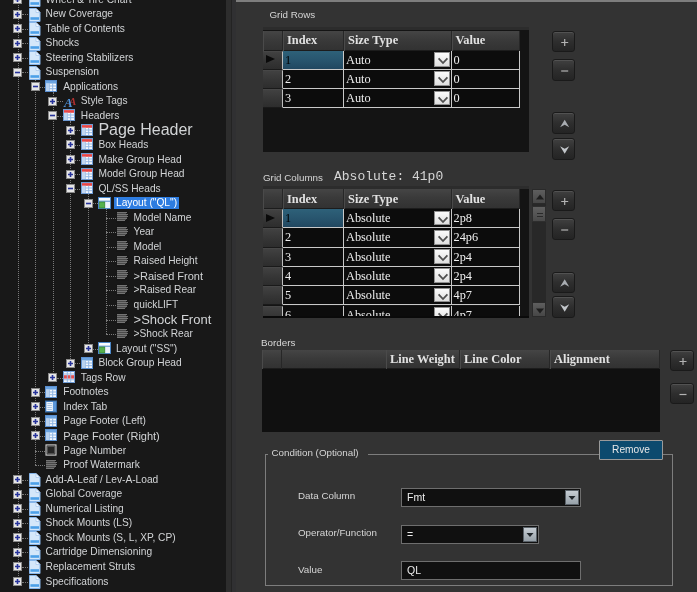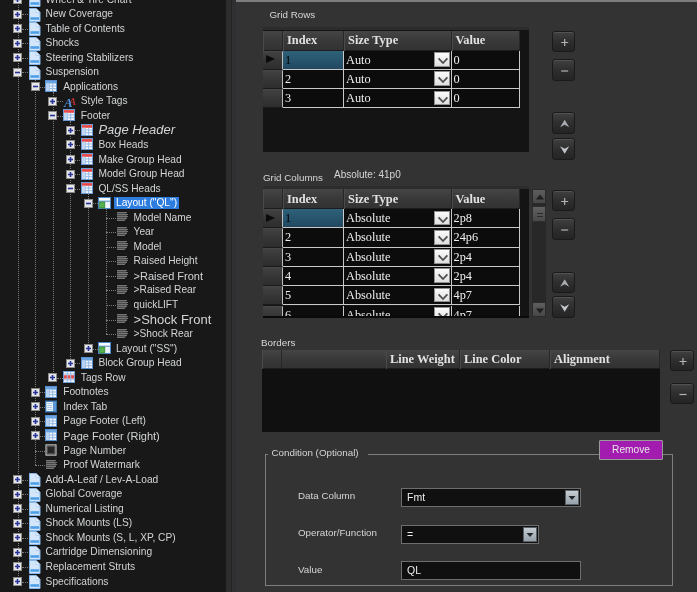--- a/index.html
+++ b/index.html
@@ -106,33 +106,33 @@
       <div style="position:absolute;left:48.3px;top:111.4px;width:9px;height:9px;line-height:0;"><svg width="9" height="9" viewBox="0 0 9 9">
           <rect x="0.5" y="0.5" width="8" height="8" fill="#e6e6e6" stroke="#8a8a8a"></rect>
           <path d="M2 4.5 h5" stroke="#27339b" stroke-width="1.6"></path>
         </svg></div>
       <div style="position:absolute;left:63.0px;top:109.4px;width:14px;height:14px;line-height:0;"><svg width="12" height="12" viewBox="0 0 12 12">
           <rect x="0.5" y="0.5" width="11" height="11" fill="#f6f9fd" stroke="#6f9bd4"></rect>
           <rect x="1" y="1.1" width="10" height="2.7" fill="#e84545"></rect>
           <path d="M1 6 h10 M1 8.7 h10 M4.3 3.8 v7.2 M7.7 3.8 v7.2" stroke="#95b9e6" stroke-width="1" fill="none"></path>
           <rect x="1" y="3.8" width="3.3" height="7.2" fill="#c3d7f0"></rect>
         </svg></div>
-      <div style="position:absolute;left:80.8px;top:108.9px;height:14px;line-height:14px;color:#d2d4d6;font-size:10.2px;white-space:nowrap;">Footer</div>
+      <div style="position:absolute;left:80.8px;top:108.9px;height:14px;line-height:14px;color:#d2d4d6;font-size:10.2px;white-space:nowrap;">Headers</div>
       <div style="position:absolute;left:74.4px;top:130.4px;width:6.0px;height:1px;border-top:1px dotted #7a7a7a;"></div>
       <div style="position:absolute;left:65.9px;top:125.9px;width:9px;height:9px;line-height:0;"><svg width="9" height="9" viewBox="0 0 9 9">
           <rect x="0.5" y="0.5" width="8" height="8" fill="#e6e6e6" stroke="#8a8a8a"></rect>
           <path d="M2 4.5 h5 M4.5 2 v5" stroke="#27339b" stroke-width="1.6"></path>
         </svg></div>
       <div style="position:absolute;left:80.6px;top:123.9px;width:14px;height:14px;line-height:0;"><svg width="12" height="12" viewBox="0 0 12 12">
           <rect x="0.5" y="0.5" width="11" height="11" fill="#f6f9fd" stroke="#6f9bd4"></rect>
           <rect x="1" y="1.1" width="10" height="2.7" fill="#e84545"></rect>
           <path d="M1 6 h10 M1 8.7 h10 M4.3 3.8 v7.2 M7.7 3.8 v7.2" stroke="#95b9e6" stroke-width="1" fill="none"></path>
           <rect x="1" y="3.8" width="3.3" height="7.2" fill="#c3d7f0"></rect>
         </svg></div>
-      <div style="position:absolute;left:98.4px;top:123.4px;height:14px;line-height:14px;color:#d2d4d6;font-size:13px;white-space:nowrap;font-style:italic;">Page Header</div>
+      <div style="position:absolute;left:98.4px;top:123.4px;height:14px;line-height:14px;color:#d2d4d6;font-size:16px;white-space:nowrap;">Page Header</div>
       <div style="position:absolute;left:74.4px;top:144.9px;width:6.0px;height:1px;border-top:1px dotted #7a7a7a;"></div>
       <div style="position:absolute;left:65.9px;top:140.4px;width:9px;height:9px;line-height:0;"><svg width="9" height="9" viewBox="0 0 9 9">
           <rect x="0.5" y="0.5" width="8" height="8" fill="#e6e6e6" stroke="#8a8a8a"></rect>
           <path d="M2 4.5 h5 M4.5 2 v5" stroke="#27339b" stroke-width="1.6"></path>
         </svg></div>
       <div style="position:absolute;left:80.6px;top:138.4px;width:14px;height:14px;line-height:0;"><svg width="12" height="12" viewBox="0 0 12 12">
           <rect x="0.5" y="0.5" width="11" height="11" fill="#f6f9fd" stroke="#6f9bd4"></rect>
           <rect x="1" y="1.1" width="10" height="2.7" fill="#e84545"></rect>
           <path d="M1 6 h10 M1 8.7 h10 M4.3 3.8 v7.2 M7.7 3.8 v7.2" stroke="#95b9e6" stroke-width="1" fill="none"></path>
           <rect x="1" y="3.8" width="3.3" height="7.2" fill="#c3d7f0"></rect>
@@ -474,21 +474,21 @@
     <div style="position:absolute;left:552px;top:59px;width:23.3px;height:22px;box-sizing:border-box;border:1px solid #1a1a1a;border-radius:3px;background:linear-gradient(180deg,#404040 0%,#2e2e2e 50%,#242424 100%);box-shadow:inset 0 1px 0 #525252;line-height:0;text-align:center;"><svg width="23" height="22">
         <path d="M8.2 11.0 h7" stroke="#b3b3b3" stroke-width="1.2"></path>
       </svg></div>
     <div style="position:absolute;left:552px;top:112px;width:23.3px;height:21.5px;box-sizing:border-box;border:1px solid #1a1a1a;border-radius:3px;background:linear-gradient(180deg,#404040 0%,#2e2e2e 50%,#242424 100%);box-shadow:inset 0 1px 0 #525252;line-height:0;text-align:center;"><svg width="23" height="21">
         <path d="M7.1 14.3 L11.7 6.8 L16.2 14.3 L11.7 11.7 Z" fill="#a9adb2"></path>
       </svg></div>
     <div style="position:absolute;left:552px;top:138px;width:23.3px;height:21.5px;box-sizing:border-box;border:1px solid #1a1a1a;border-radius:3px;background:linear-gradient(180deg,#404040 0%,#2e2e2e 50%,#242424 100%);box-shadow:inset 0 1px 0 #525252;line-height:0;text-align:center;"><svg width="23" height="21">
         <path d="M7.1 7.2 L11.7 14.8 L16.2 7.2 L11.7 9.8 Z" fill="#c2c6ca"></path>
       </svg></div>
     <div style="position:absolute;left:263px;top:172px;font-size:9.8px;color:#d6d6d6;white-space:nowrap;">Grid Columns</div>
-    <div style="position:absolute;left:334px;top:168.5px;font-size:10px;color:#d6d6d6;white-space:nowrap;">Absolute: 41p0</div>
+    <div style="position:absolute;left:334px;top:168.5px;font-size:13px;color:#d6d6d6;white-space:nowrap;font-family:Liberation Mono, monospace;">Absolute: 41p0</div>
     <div style="position:absolute;left:263px;top:186px;width:266px;height:3px;background:#2c2c2c;"></div>
     <div style="position:absolute;left:263px;top:189px;width:266px;height:128px;background:#141414;overflow:hidden;"></div>
     <div style="position:absolute;left:263px;top:189px;width:257.0px;height:20px;background:linear-gradient(180deg,#454545 0%,#3a3a3a 45%,#323232 100%);border-bottom:1px solid #1c1c1c;box-sizing:border-box;"></div>
     <div style="position:absolute;left:263px;top:189px;width:20px;height:20px;box-sizing:border-box;border-right:1px solid #272727;border-left:1px solid #4a4a4a;font-family:'Liberation Serif',serif;font-weight:bold;font-size:12.4px;color:#e2e2e2;line-height:20px;padding-left:3px;overflow:hidden;white-space:nowrap;"></div>
     <div style="position:absolute;left:283px;top:189px;width:61px;height:20px;box-sizing:border-box;border-right:1px solid #272727;border-left:1px solid #4a4a4a;font-family:'Liberation Serif',serif;font-weight:bold;font-size:12.4px;color:#e2e2e2;line-height:20px;padding-left:3px;overflow:hidden;white-space:nowrap;">Index</div>
     <div style="position:absolute;left:344px;top:189px;width:107.5px;height:20px;box-sizing:border-box;border-right:1px solid #272727;border-left:1px solid #4a4a4a;font-family:'Liberation Serif',serif;font-weight:bold;font-size:12.4px;color:#e2e2e2;line-height:20px;padding-left:3px;overflow:hidden;white-space:nowrap;">Size Type</div>
     <div style="position:absolute;left:451.5px;top:189px;width:68.5px;height:20px;box-sizing:border-box;border-right:1px solid #272727;border-left:1px solid #4a4a4a;font-family:'Liberation Serif',serif;font-weight:bold;font-size:12.4px;color:#e2e2e2;line-height:20px;padding-left:3px;overflow:hidden;white-space:nowrap;">Value</div>
     <div style="position:absolute;left:263px;top:209.0px;width:20px;height:19.3px;background:linear-gradient(180deg,#414141 0%,#353535 55%,#2d2d2d 100%);box-sizing:border-box;border-right:1px solid #bdbdbd;border-bottom:1px solid #1a1a1a;border-top:1px solid #474747;"></div>
     <div style="position:absolute;left:265.5px;top:213.85px;width:0;height:0;border-left:9px solid #0a0a0a;border-top:4.8px solid transparent;border-bottom:4.8px solid transparent;"></div>
     <div style="position:absolute;left:283px;top:209.0px;width:61px;height:19.3px;box-sizing:border-box;background:linear-gradient(180deg,#2e6179 0%,#27536c 60%,#214760 100%);border-right:1px solid #c9c9c9;border-bottom:1px solid #c9c9c9;font-family:'Liberation Serif',serif;font-size:12.3px;color:#000;line-height:18.3px;padding-left:2px;overflow:hidden;">1</div>
@@ -568,21 +568,21 @@
     <div style="position:absolute;left:550px;top:350px;width:110px;height:18.5px;box-sizing:border-box;border-right:1px solid #272727;border-left:1px solid #4a4a4a;font-family:'Liberation Serif',serif;font-weight:bold;font-size:12.4px;color:#e2e2e2;line-height:18.5px;padding-left:3px;overflow:hidden;white-space:nowrap;">Alignment</div>
     <div style="position:absolute;left:669.5px;top:350px;width:24px;height:21px;box-sizing:border-box;border:1px solid #1a1a1a;border-radius:3px;background:linear-gradient(180deg,#404040 0%,#2e2e2e 50%,#242424 100%);box-shadow:inset 0 1px 0 #525252;line-height:0;text-align:center;"><svg width="24" height="21">
         <path d="M8.5 10.5 h7 M12.0 7.0 v7" stroke="#b3b3b3" stroke-width="1.2"></path>
       </svg></div>
     <div style="position:absolute;left:669.5px;top:383px;width:24px;height:21px;box-sizing:border-box;border:1px solid #1a1a1a;border-radius:3px;background:linear-gradient(180deg,#404040 0%,#2e2e2e 50%,#242424 100%);box-shadow:inset 0 1px 0 #525252;line-height:0;text-align:center;"><svg width="24" height="21">
         <path d="M8.5 10.5 h7" stroke="#b3b3b3" stroke-width="1.2"></path>
       </svg></div>
     <div style="position:absolute;left:264.5px;top:453.5px;width:408.5px;height:132px;box-sizing:border-box;border:1px solid #7d7d7d;"></div>
     <div style="position:absolute;left:268px;top:447px;width:100px;height:12px;background:#333333;"></div>
     <div style="position:absolute;left:271.5px;top:447px;font-size:9.8px;color:#d6d6d6;white-space:nowrap;">Condition (Optional)</div>
-    <div style="position:absolute;left:599px;top:440px;width:64px;height:20px;box-sizing:border-box;border:1px solid #9a9a9a;background:#a21caf;border-radius:1px;font-size:10.2px;color:#e8e8e8;text-align:center;line-height:18px;">Remove</div>
+    <div style="position:absolute;left:599px;top:440px;width:64px;height:20px;box-sizing:border-box;border:1px solid #9a9a9a;background:#0c4a6e;border-radius:1px;font-size:10.2px;color:#e8e8e8;text-align:center;line-height:18px;">Remove</div>
     <div style="position:absolute;left:298px;top:489.8px;font-size:9.8px;color:#d6d6d6;white-space:nowrap;text-align:center;">Data Column</div>
     <div style="position:absolute;left:298px;top:527.2px;font-size:9.8px;color:#d6d6d6;white-space:nowrap;">Operator/Function</div>
     <div style="position:absolute;left:298px;top:563.9px;font-size:9.8px;color:#d6d6d6;white-space:nowrap;">Value</div>
     <div style="position:absolute;left:401px;top:487.5px;width:180px;height:19px;box-sizing:border-box;background:#101010;border:1px solid #6e6e6e;font-size:10.5px;color:#ececec;line-height:17px;padding-left:5px;">Fmt</div>
     <div style="position:absolute;left:565px;top:489.5px;width:14px;height:15px;box-sizing:border-box;background:linear-gradient(180deg,#c6cdd3,#97a1a9);border:1px solid #5a6269;line-height:0;text-align:center;"><svg width="12" height="13">
         <path d="M2.5 5.0 L6 9.0 L9.5 5.0 Z" fill="#20262b"></path>
       </svg></div>
     <div style="position:absolute;left:401px;top:525px;width:138px;height:19px;box-sizing:border-box;background:#101010;border:1px solid #6e6e6e;font-size:10.5px;color:#ececec;line-height:17px;padding-left:5px;">=</div>
     <div style="position:absolute;left:523px;top:527px;width:14px;height:15px;box-sizing:border-box;background:linear-gradient(180deg,#c6cdd3,#97a1a9);border:1px solid #5a6269;line-height:0;text-align:center;"><svg width="12" height="13">
         <path d="M2.5 5.0 L6 9.0 L9.5 5.0 Z" fill="#20262b"></path>

